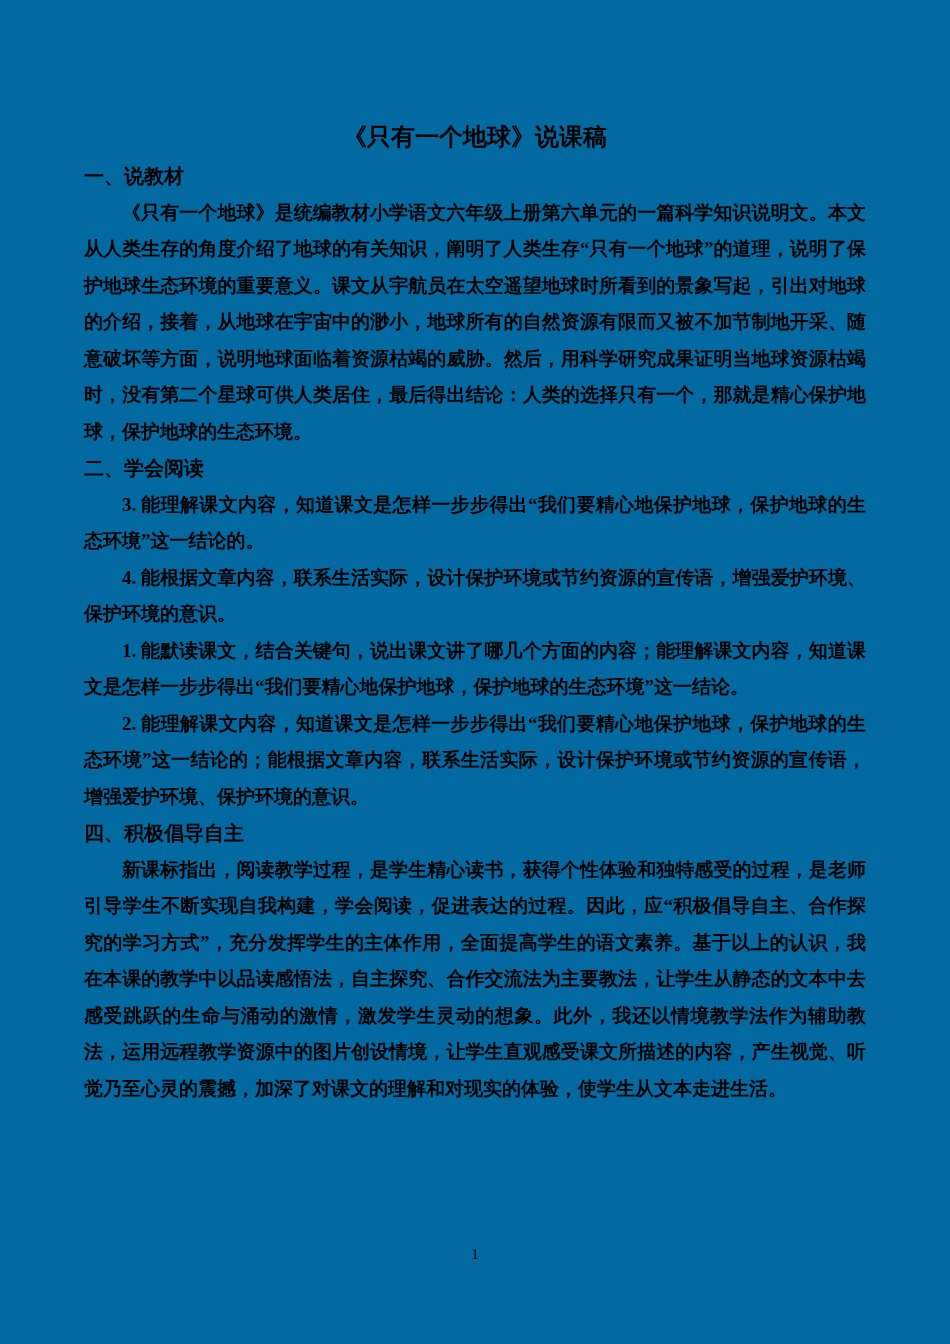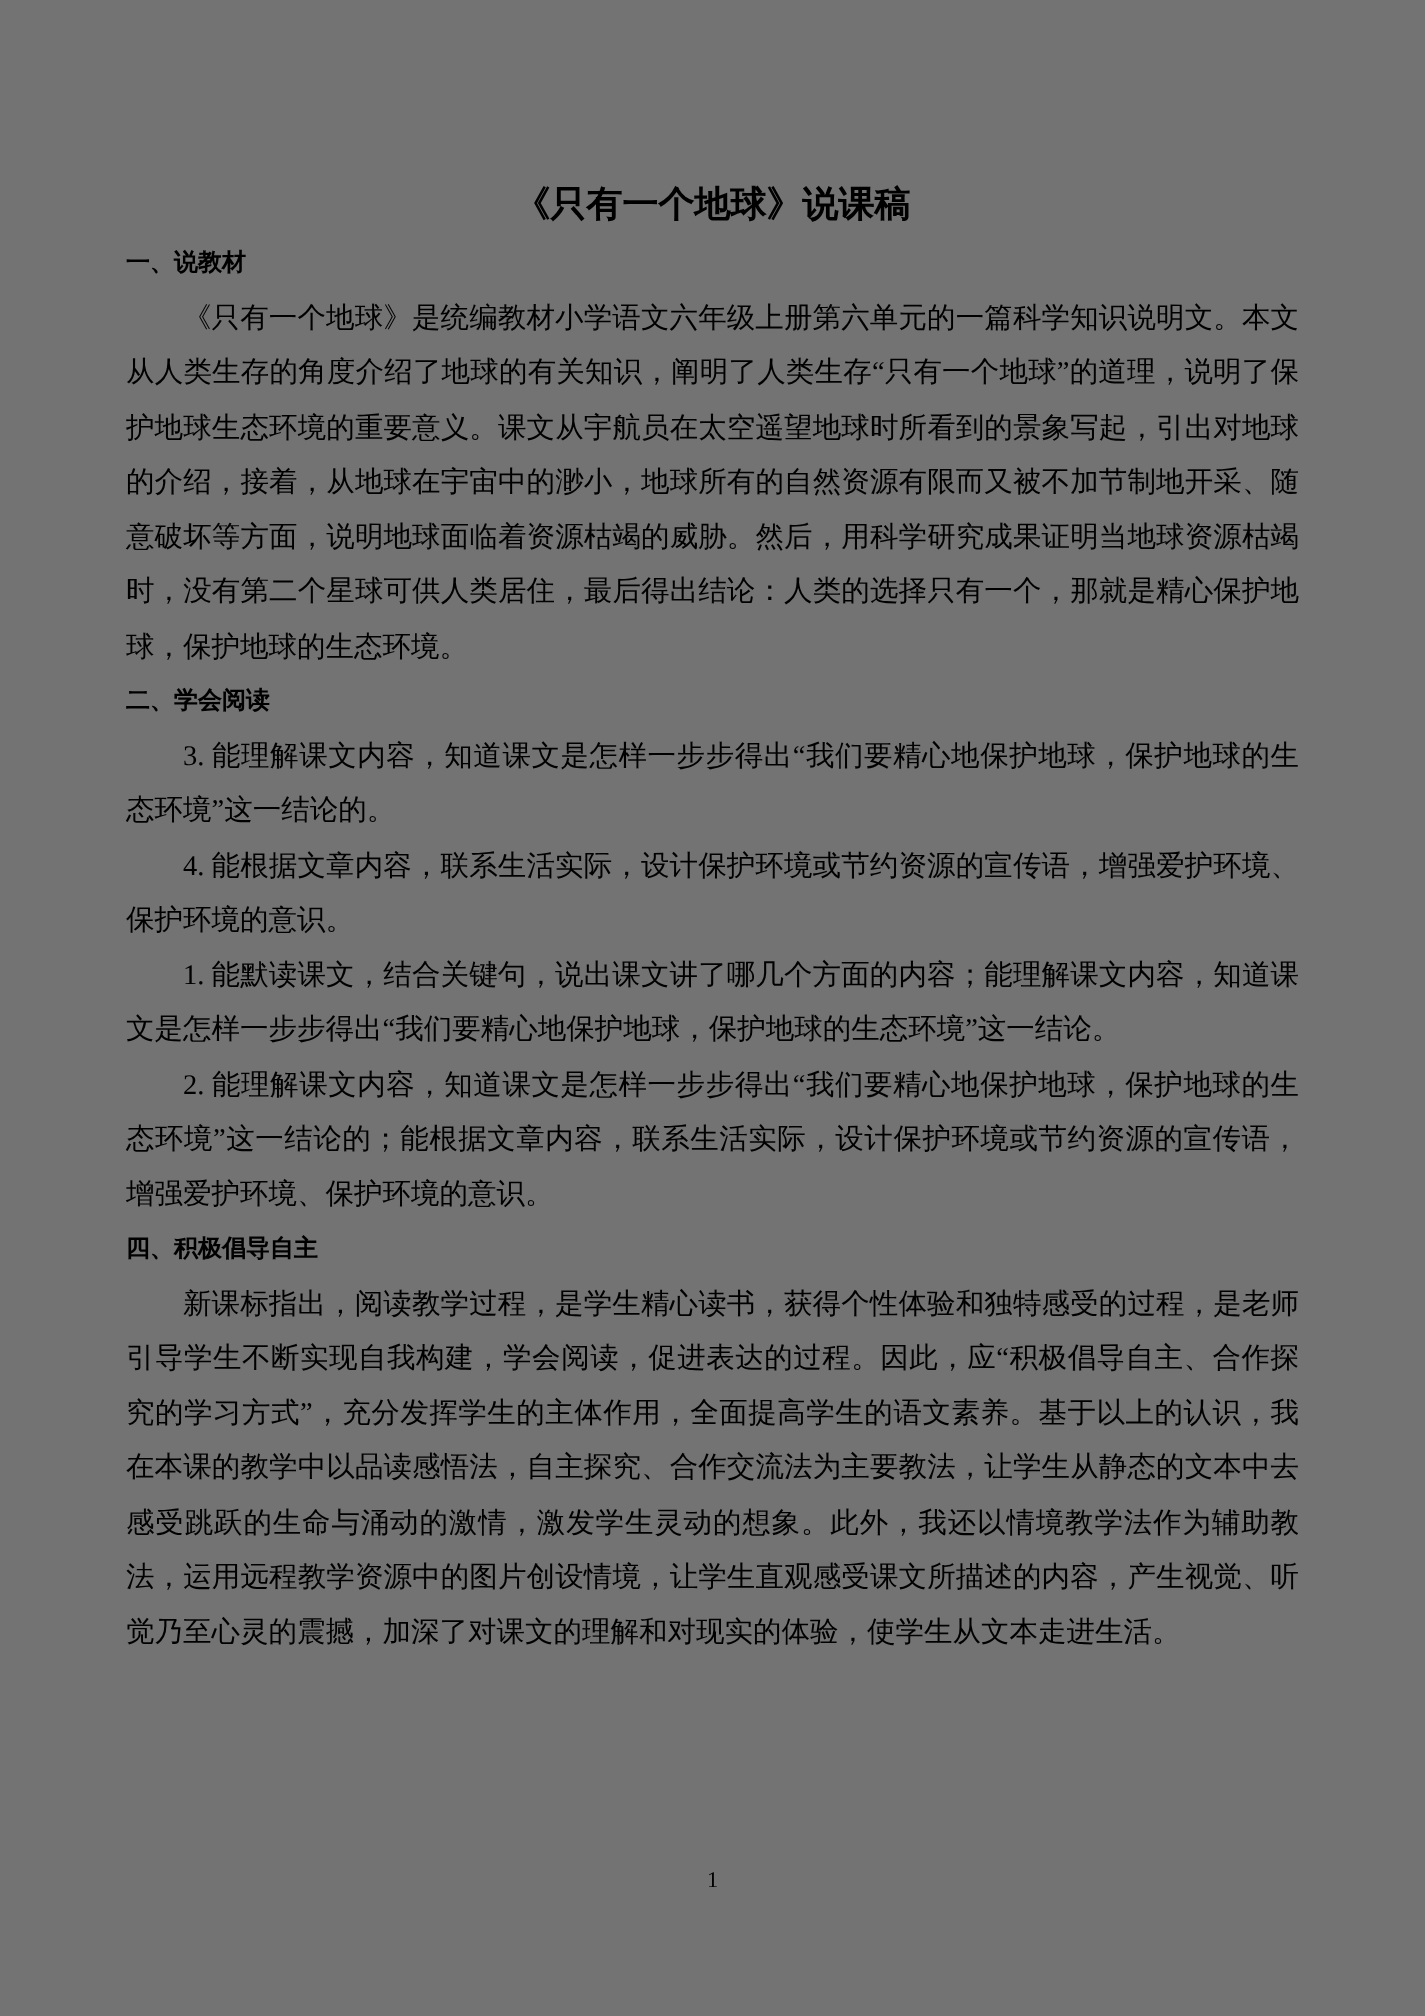--- a/index.html
+++ b/index.html
@@ -5,48 +5,48 @@
   html, body {
     margin: 0;
     padding: 0;
     background: #ffffff;
   }
   .page {
     position: relative;
     width: 950px;
     height: 1344px;
     margin: 0 auto;
-    background: #737373;
+    background: #0369a1;
     box-sizing: border-box;
     padding: 116px 84px 0 84px;
     overflow: hidden;
     color: #000000;
   }
   .doc-title {
     margin: 0;
     font-family: "Liberation Sans", sans-serif;
     font-weight: 700;
     font-size: 24px;
     line-height: 42px;
     text-align: center;
     color: #000000;
   }
   .sec-heading {
     margin: 0;
     font-family: "Liberation Sans", sans-serif;
     font-weight: 700;
-    font-size: 16px;
+    font-size: 20px;
     line-height: 36.5px;
     text-align: left;
     color: #000000;
   }
   .body-para {
     margin: 0;
     font-family: "Liberation Serif", serif;
-    font-weight: 400;
+    font-weight: 700;
     font-size: 19px;
     line-height: 36.5px;
     text-align: justify;
     text-justify: inter-ideograph;
     text-indent: 2em;
     color: #000000;
   }
   .page-number {
     position: absolute;
     left: 0;

